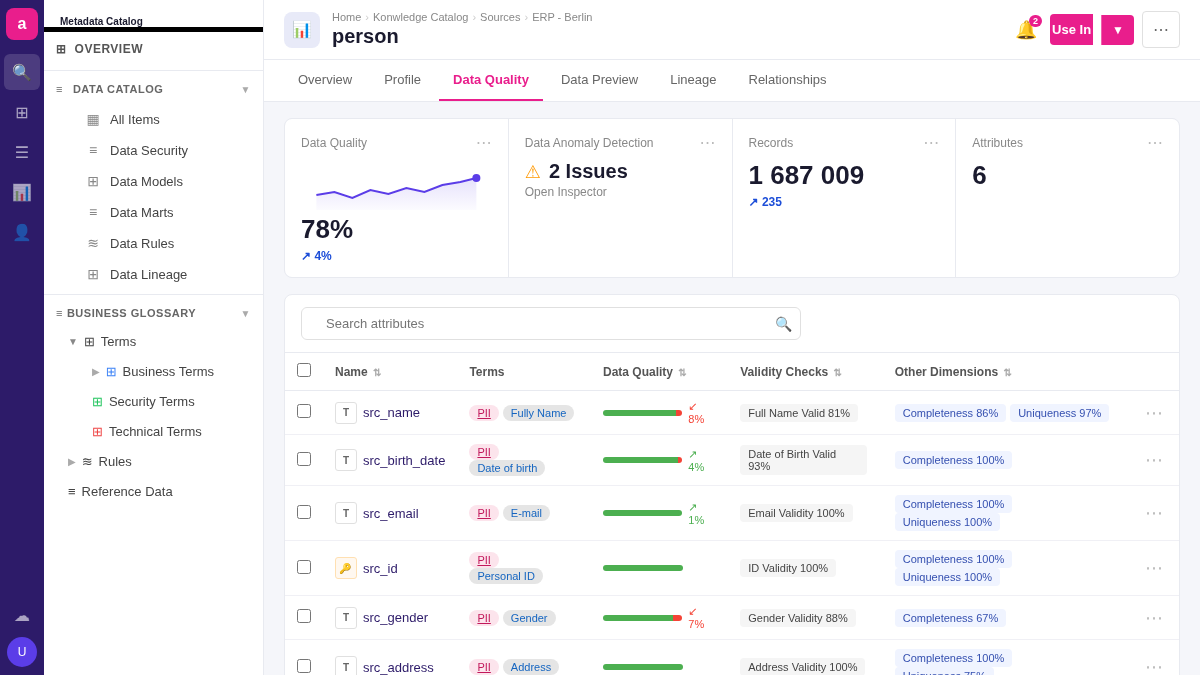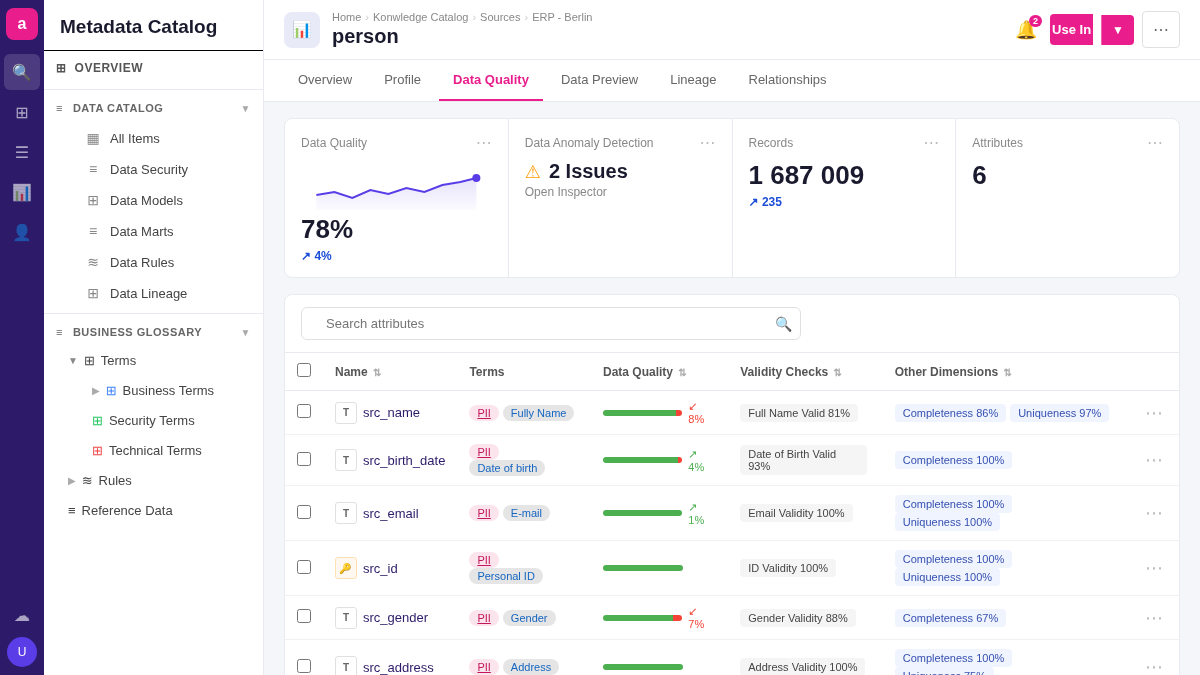--- a/index.html
+++ b/index.html
@@ -39,25 +39,25 @@
     .sidebar {
       width: 220px;
       background: #fff;
       border-right: 1px solid #e8eaf0;
       display: flex;
       flex-direction: column;
       flex-shrink: 0;
       overflow-y: auto;
     }
     .sidebar-header {
-      padding: 16px 16px 12px;
-      font-size: 19px;
+      padding: 16px 16px 0;
+      font-size: 10px;
       font-weight: 600;
       color: #1a1a2e;
-      border-bottom: 1px solid #000000;
+      border-bottom: 5px solid #000000;
     }
     .sidebar-section-header {
       display: flex; align-items: center; justify-content: space-between;
       padding: 8px 12px;
       font-size: 11px;
       font-weight: 700;
       color: #666;
       letter-spacing: 0.5px;
       cursor: pointer;
     }
@@ -437,21 +437,21 @@
       <span class="sidebar-item-icon">⊞</span>
       <span>Data Lineage</span>
     </div>
   </div>
 
   <div class="divider"></div>
 
   <div class="sidebar-section-header">
     <div class="section-toggle">
       <span>≡</span>
-      <span style="margin-left:6px;">BUSINESS GLOSSARY</span>
+      <span style="">BUSINESS GLOSSARY</span>
     </div>
     <span class="expand-icon">▼</span>
   </div>
 
   <div class="sidebar-item sidebar-sub" style="display:flex;align-items:center;gap:6px;padding:6px 8px 6px 20px;">
     <span style="font-size:10px;color:#888;">▼</span>
     <span>⊞</span>
     <span>Terms</span>
   </div>
 

